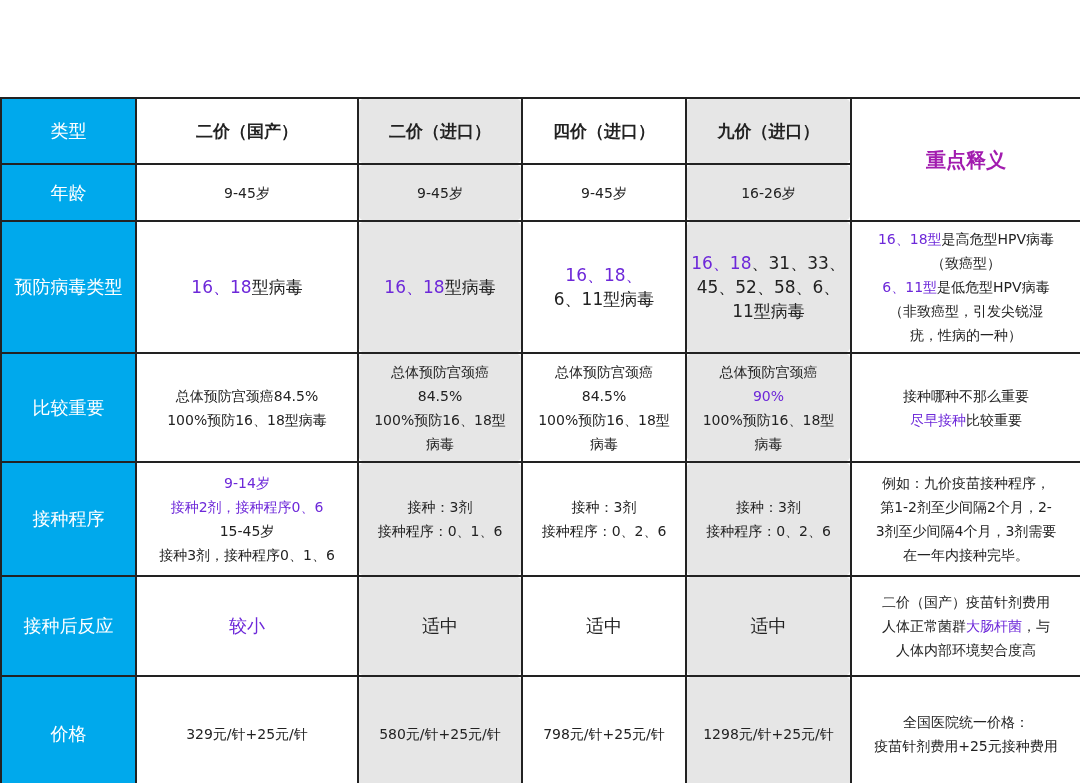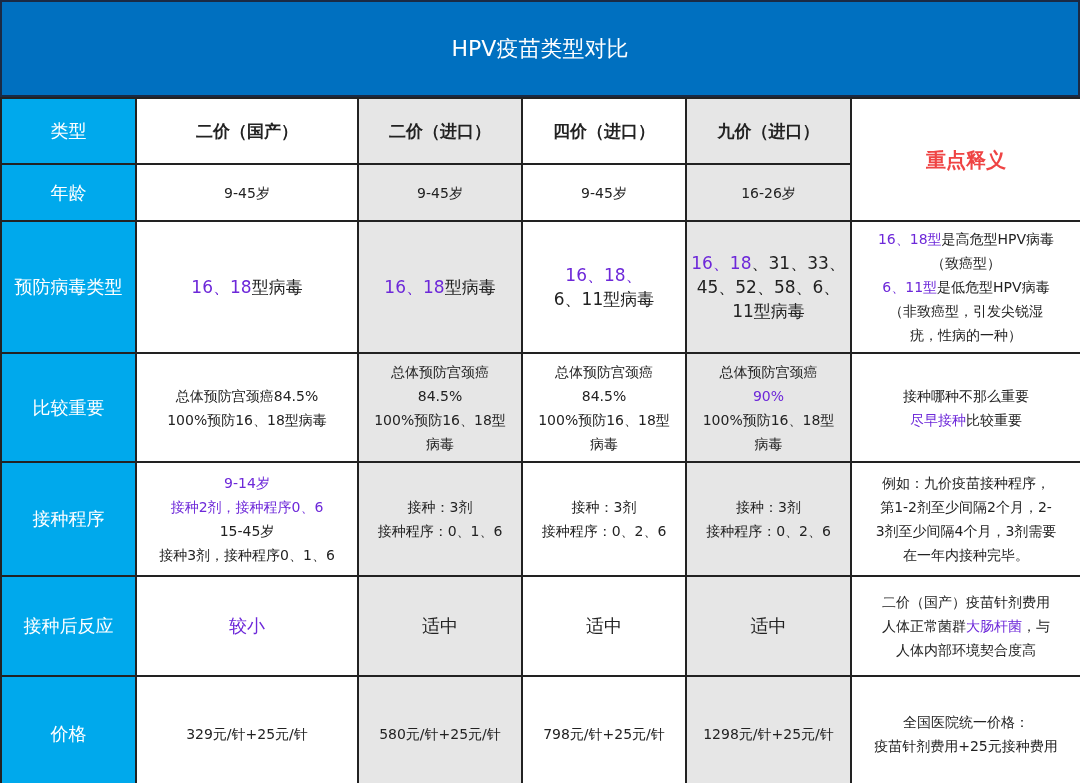--- a/index.html
+++ b/index.html
@@ -2,31 +2,30 @@
 <html><head>
 <meta charset="utf-8">
 <style>
   html, body { margin:0; padding:0; }
   body { width:1080px; height:783px; background:#fff; font-family:"DejaVu Sans", sans-serif; overflow:hidden; }
   .wrap { position:relative; width:1080px; height:783px; }
   .title-bar { position:absolute; left:0; top:0; width:1080px; height:97px; background:#0070C0; border:2px solid #1a2a44; box-sizing:border-box; display:flex; align-items:center; justify-content:center; color:#fff; font-size:22px; }
   table { position:absolute; left:0; top:97px; border-collapse:collapse; table-layout:fixed; width:1080px; }
   td { border:2px solid #222; text-align:center; vertical-align:middle; font-size:14px; color:#222; line-height:24px; padding:0 2px; box-sizing:border-box; }
   td.lbl { background:#00A9EC; color:#fff; font-size:18px; }
-  td.gray { background:#E6E6E6; }
+  td.gray { background:#E6E6E6;border-radius:8px; }
   td.head { font-weight:bold; font-size:17px; }
   .red { color:#6d28d9; }
-  td.note-title { font-weight:bold; font-size:20px; color:#ef4444; }
+  td.note-title { font-weight:bold; font-size:20px; color:#a21caf; }
   .line { display:block; }
 </style>
 </head>
 <body>
 
 <div class="wrap">
-  <div class="title-bar">HPV疫苗类型对比</div>
   <table>
     <colgroup>
       <col style="width:135px">
         <col style="width:222px">
         <col style="width:164px">
         <col style="width:164px">
         <col style="width:165px">
         <col style="width:230px">
     </colgroup>
     <tbody>

